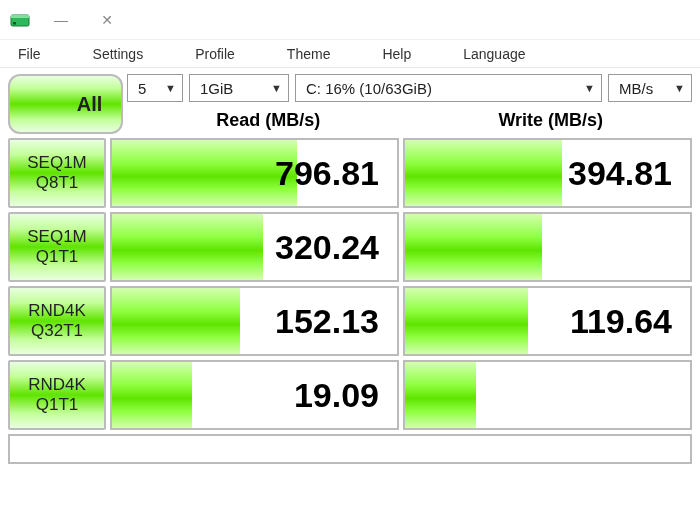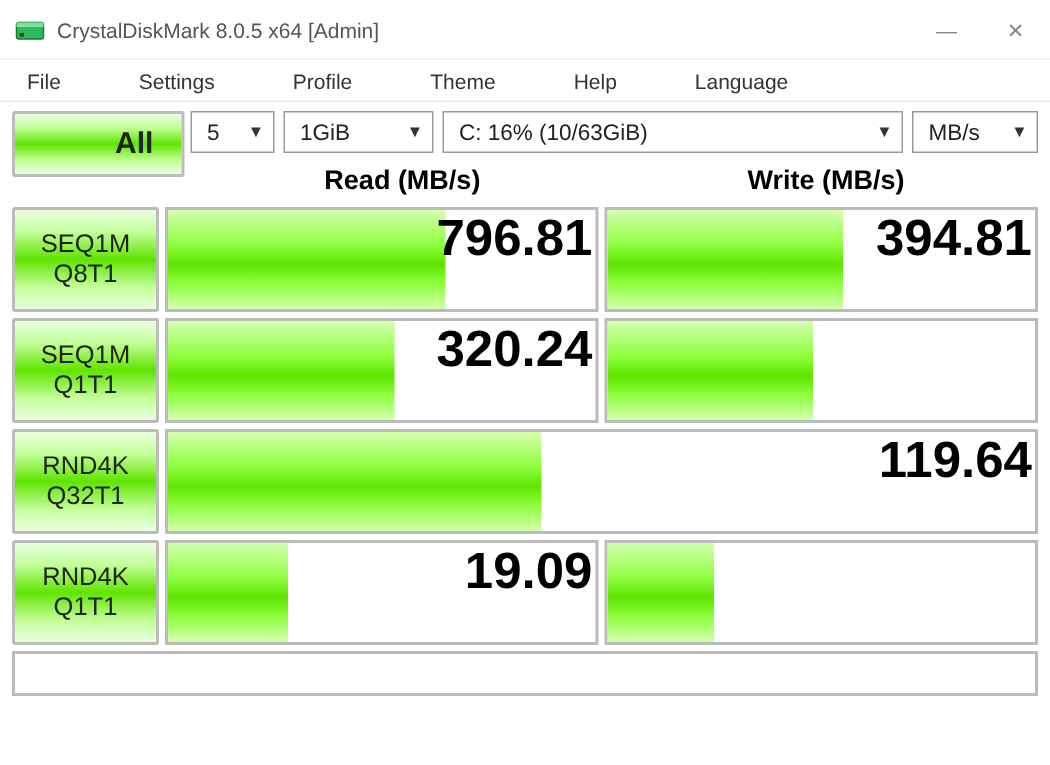--- a/index.html
+++ b/index.html
@@ -46,23 +46,23 @@
   }
   .workarea {
     padding: 6px 8px 8px 8px;
   }
   .top-row {
     display: flex;
     gap: 4px;
     height: 60px;
   }
   .btn-all {
-    width: 115px; height: 44px;
-    border: 2px solid #bbb;
-    border-radius: 2px;
+    width: 115px; height: 60px;
+    border: 2px solid #bbb;
+    border-radius: 12px;
     background: linear-gradient(to bottom,
       #e8ffe0 0%, #c4ff9a 22%, #5fe400 50%,
       #c4ff9a 78%, #e8ffe0 100%);
     display: flex; align-items: center; justify-content: center;
     font-weight: bold;
     font-size: 20px;
     color: #222;
     padding-left: 48px;
   }
   .ctrl-stack {
@@ -114,22 +114,22 @@
     align-items: center; justify-content: center;
     font-weight: normal;
     font-size: 17px;
     line-height: 1.15;
     color: #222;
   }
   .val-cell {
     flex: 1;
     border: 2px solid #bbb;
     position: relative;
-    display: flex; align-items: flex-start; justify-content: flex-end;
-    padding-right: 2px;
+    display: flex; align-items: center; justify-content: flex-end;
+    padding-right: 18px;
     font-weight: bold;
     font-size: 34px;
     color: #000;
     background: #fff;
     overflow: hidden;
   }
   .val-cell .fill {
     position: absolute; left: 0; top: 0; bottom: 0;
     background: linear-gradient(to bottom,
       #d4ffb0 0%, #8fff40 35%, #5fe400 55%,
@@ -147,21 +147,20 @@
 <body>
 
 <div class="titlebar">
   <span class="app-icon">
     <svg viewBox="0 0 20 20" width="20" height="20">
       <rect x="1" y="5" width="18" height="11" rx="1.5" fill="#2fb75b" stroke="#1a7a3a"></rect>
       <rect x="1" y="5" width="18" height="3" fill="#7fe29a"></rect>
       <rect x="3" y="12" width="3" height="2.5" fill="#0d5a24"></rect>
     </svg>
   </span>
-  <span class="title-text">CrystalDiskMark 8.0.5 x64 [Admin]</span>
   <div class="win-controls">
     <div class="win-btn">—</div>
     <div class="win-btn">✕</div>
   </div>
 </div>
 
 <div class="menubar">
   <div class="menu-item">File</div>
   <div class="menu-item">Settings</div>
   <div class="menu-item">Profile</div>
@@ -230,20 +229,24 @@
         <div class="fill" style="width:48%"></div>
       </div>
     </div>
 
     <div class="test-row">
       <div class="test-label">
         <span>RND4K</span>
         <span>Q32T1</span>
       </div>
       <div class="val-cell">
+        <div class="fill" style="width:45%"></div>
+        <span class="num">152.13</span>
+      </div>
+      <div class="val-cell">
         <div class="fill" style="width:43%"></div>
         <span class="num">119.64</span>
       </div>
     </div>
 
     <div class="test-row">
       <div class="test-label">
         <span>RND4K</span>
         <span>Q1T1</span>
       </div>

